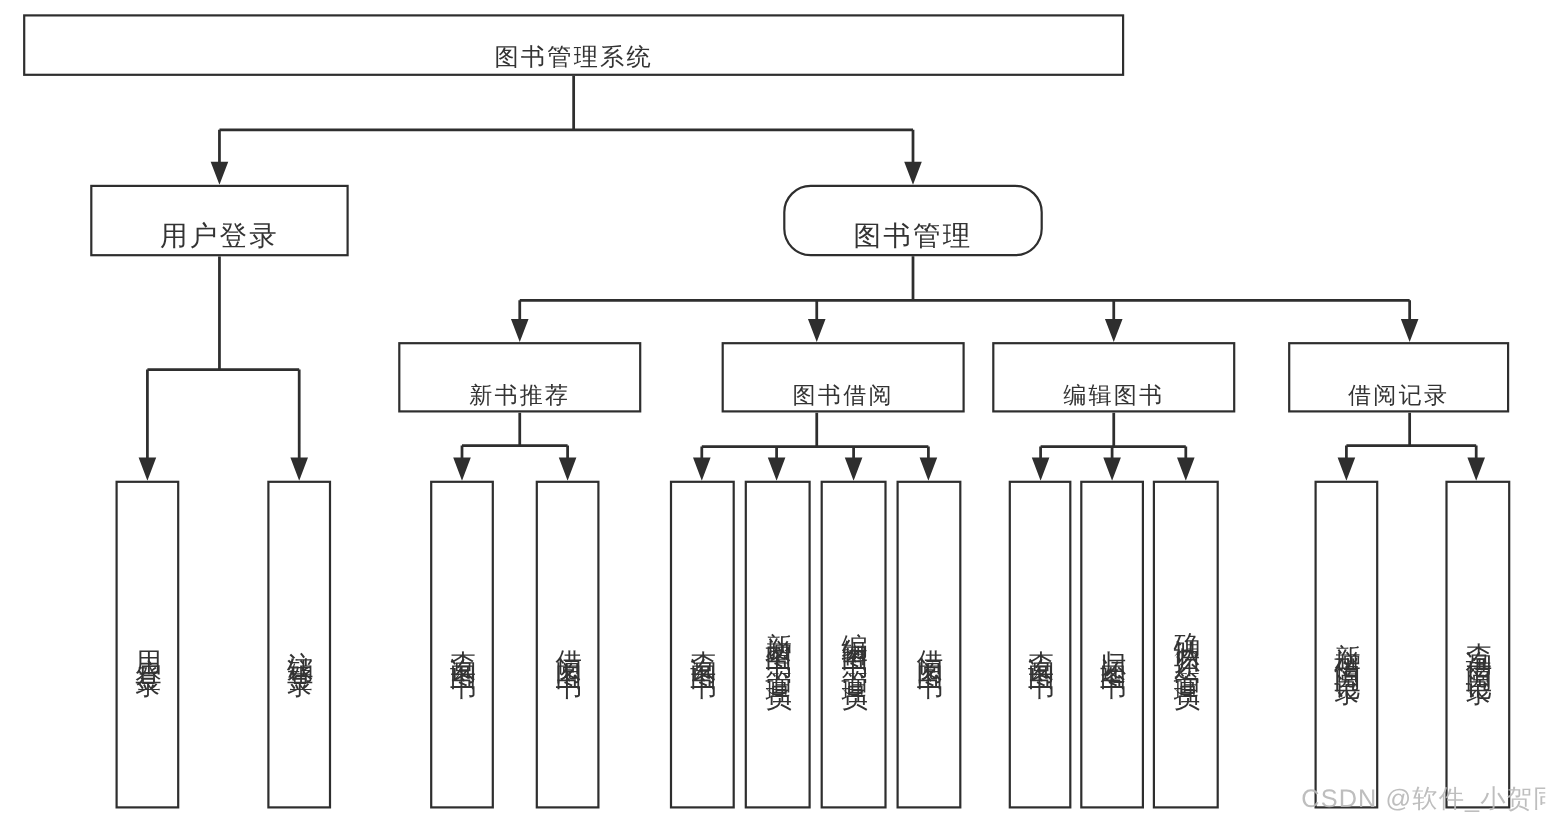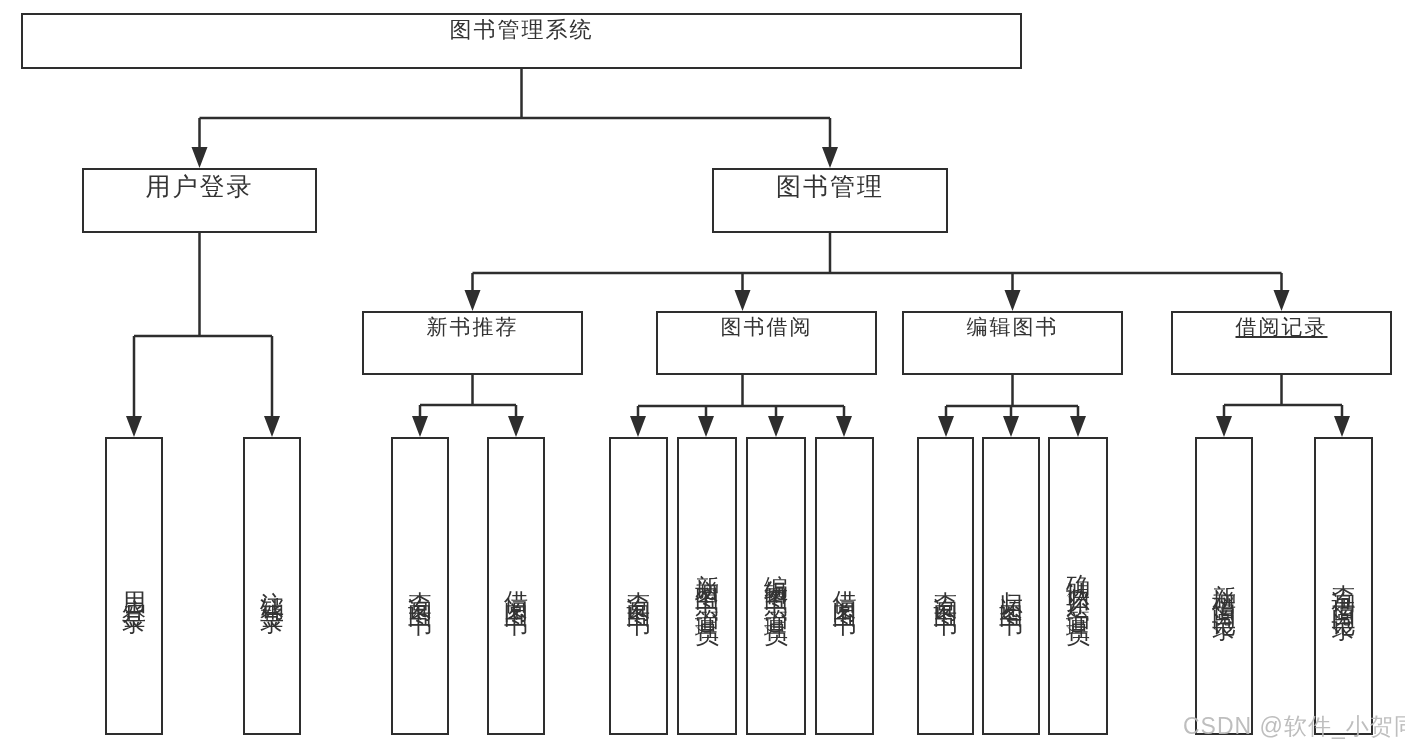--- a/index.html
+++ b/index.html
@@ -5,21 +5,21 @@
   html,body{margin:0;padding:0;background:#fff;}
   .stage{
     position:relative;width:1405px;height:747px;background:#fff;overflow:hidden;
     font-family:"Liberation Sans","DejaVu Sans",sans-serif;color:#333;
   }
   .wires{position:absolute;left:0;top:0;width:1405px;height:747px;}
   .wires .line{fill:none;stroke:#2e2e2e;stroke-width:2.5;}
   .wires .arrow{fill:#2e2e2e;stroke:none;}
   .box{
     position:absolute;box-sizing:border-box;background:#fff;border:2.5px solid #2e2e2e;
-    display:flex;align-items:flex-start;justify-content:center;text-align:center;
+    display:flex;align-items:flex-end;justify-content:center;text-align:center;
     letter-spacing:2px;white-space:nowrap;
   }
   .root{font-size:22px;}
   .lvl2{font-size:25px;}
   .lvl3{font-size:21px;}
   .leaf{
     position:absolute;box-sizing:border-box;background:#fff;border:2px solid #2e2e2e;
     top:437px;width:58px;height:298px;
     display:flex;align-items:center;justify-content:center;
   }
@@ -68,34 +68,34 @@
       M1334 416 L1350 416 L1342 437 Z"></path>
   </svg>
 
   <div class="box root" style="left:21px;top:13px;width:1001px;height:56px;">
     <span>图书管理系统</span>
   </div>
 
   <div class="box lvl2" style="left:82px;top:168px;width:235px;height:65px;">
     <span>用户登录</span>
   </div>
-  <div class="box lvl2" style="left:712px;top:168px;width:236px;height:65px;">
+  <div class="box lvl2" style="left:712px;top:168px;width:236px;height:65px;border-radius:25px;">
     <span>图书管理</span>
   </div>
 
   <div class="box lvl3" style="left:362px;top:311px;width:221px;height:64px;">
     <span>新书推荐</span>
   </div>
   <div class="box lvl3" style="left:656px;top:311px;width:221px;height:64px;">
     <span>图书借阅</span>
   </div>
   <div class="box lvl3" style="left:902px;top:311px;width:221px;height:64px;">
     <span>编辑图书</span>
   </div>
-  <div class="box lvl3" style="left:1171px;top:311px;width:221px;height:64px;text-decoration:underline;">
+  <div class="box lvl3" style="left:1171px;top:311px;width:201px;height:64px;">
     <span>借阅记录</span>
   </div>
 
   <div class="leaf" style="left:105px;">
     <span>用户登录</span>
   </div>
   <div class="leaf" style="left:243px;">
     <span>注销登录</span>
   </div>
 

